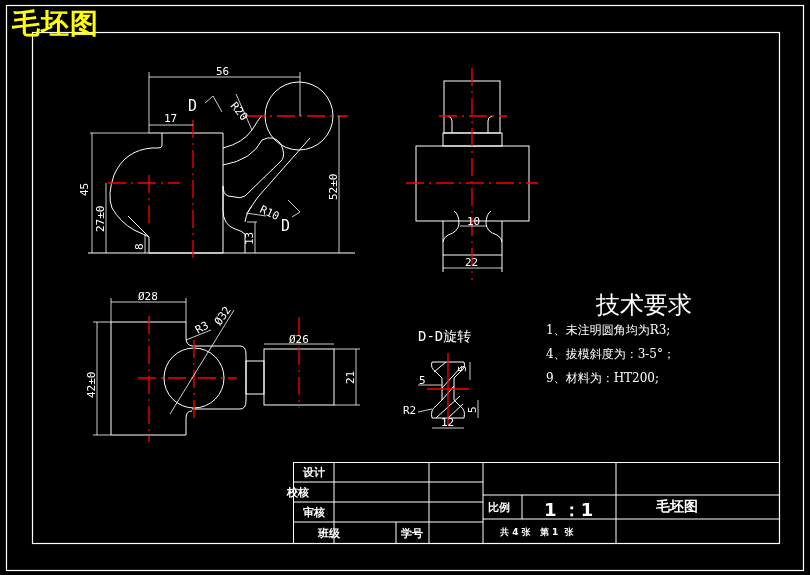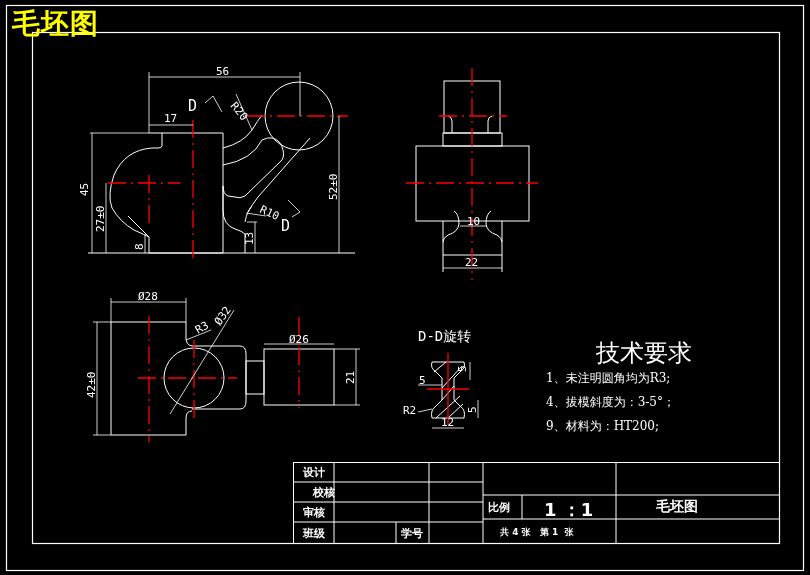--- a/index.html
+++ b/index.html
@@ -1,19 +1,19 @@
 <!DOCTYPE html>
 <html><head>
 <meta charset="utf-8">
 <style>
   html,body{margin:0;padding:0;background:#000;}
   body{width:810px;height:575px;position:relative;overflow:hidden;font-family:"DejaVu Sans",sans-serif;}
   #canvas{position:absolute;left:0;top:0;}
   .title-tag{position:absolute;left:12px;top:8px;color:#ffff00;font-family:"DejaVu Serif",serif;font-size:28px;font-weight:bold;letter-spacing:1px;line-height:32px;}
-  .tech{position:absolute;color:#fff;font-family:"DejaVu Serif",serif;margin-top:48px;}
+  .tech{position:absolute;color:#fff;font-family:"DejaVu Serif",serif;}
   .tech-title{left:596px;top:289px;font-size:24px;}
   .tech-line{left:546px;font-size:12px;}
   .tb{position:absolute;color:#fff;font-size:11px;font-weight:bold;font-family:"DejaVu Sans",sans-serif;text-align:center;}
   .dim{fill:#fff;font-family:"DejaVu Sans Mono",monospace;font-size:11px;}
 </style>
 </head>
 <body>
 
 <svg id="canvas" width="810" height="575" viewBox="0 0 810 575">
   <g fill="none" stroke="#fff" stroke-width="1.2">
@@ -189,20 +189,20 @@
 </svg>
 
 <div class="title-tag">毛坯图</div>
 
 <div class="tech tech-title">技术要求</div>
 <div class="tech tech-line" style="top:322px">1、未注明圆角均为R3;</div>
 <div class="tech tech-line" style="top:346px">4、拔模斜度为：3-5°；</div>
 <div class="tech tech-line" style="top:370px">9、材料为：HT200;</div>
 
 <div class="tb" style="left:303px;top:465px">设计</div>
-<div class="tb" style="left:313px;top:485px">校核</div>
+<div class="tb" style="left:287px;top:485px">校核</div>
 <div class="tb" style="left:303px;top:505px">审核</div>
-<div class="tb" style="left:303px;top:526px">班级</div>
+<div class="tb" style="left:318px;top:526px">班级</div>
 <div class="tb" style="left:401px;top:526px">学号</div>
 <div class="tb" style="left:488px;top:500px">比例</div>
 <div class="tb" style="left:544px;top:498px;font-size:18px">1 ：1</div>
 <div class="tb" style="left:656px;top:498px;font-size:14px">毛坯图</div>
 <div class="tb" style="left:500px;top:526px;font-size:9px;white-space:pre">共 4 张   第 1  张</div>
 
 </body></html>

